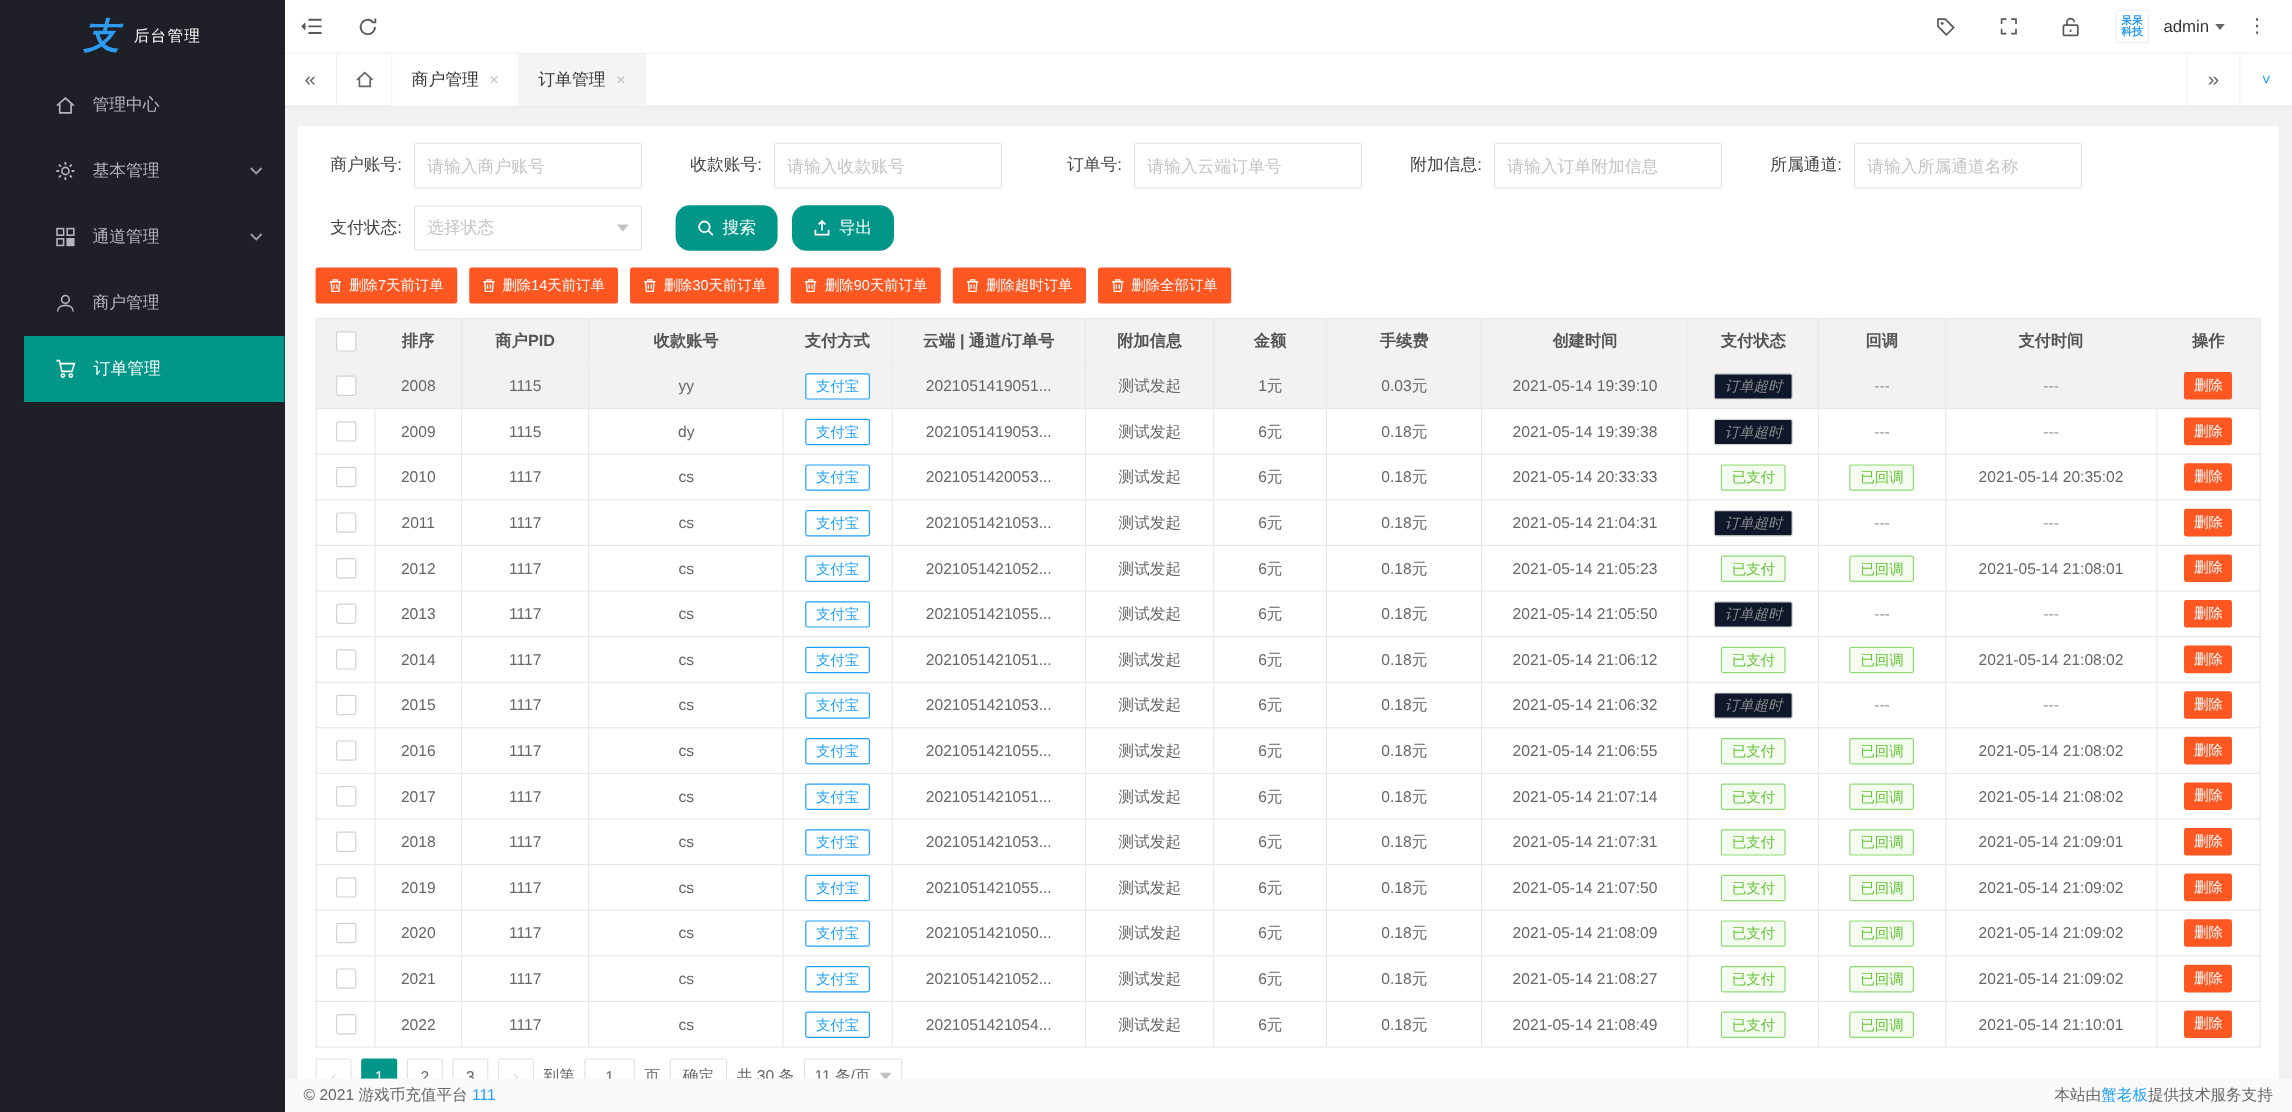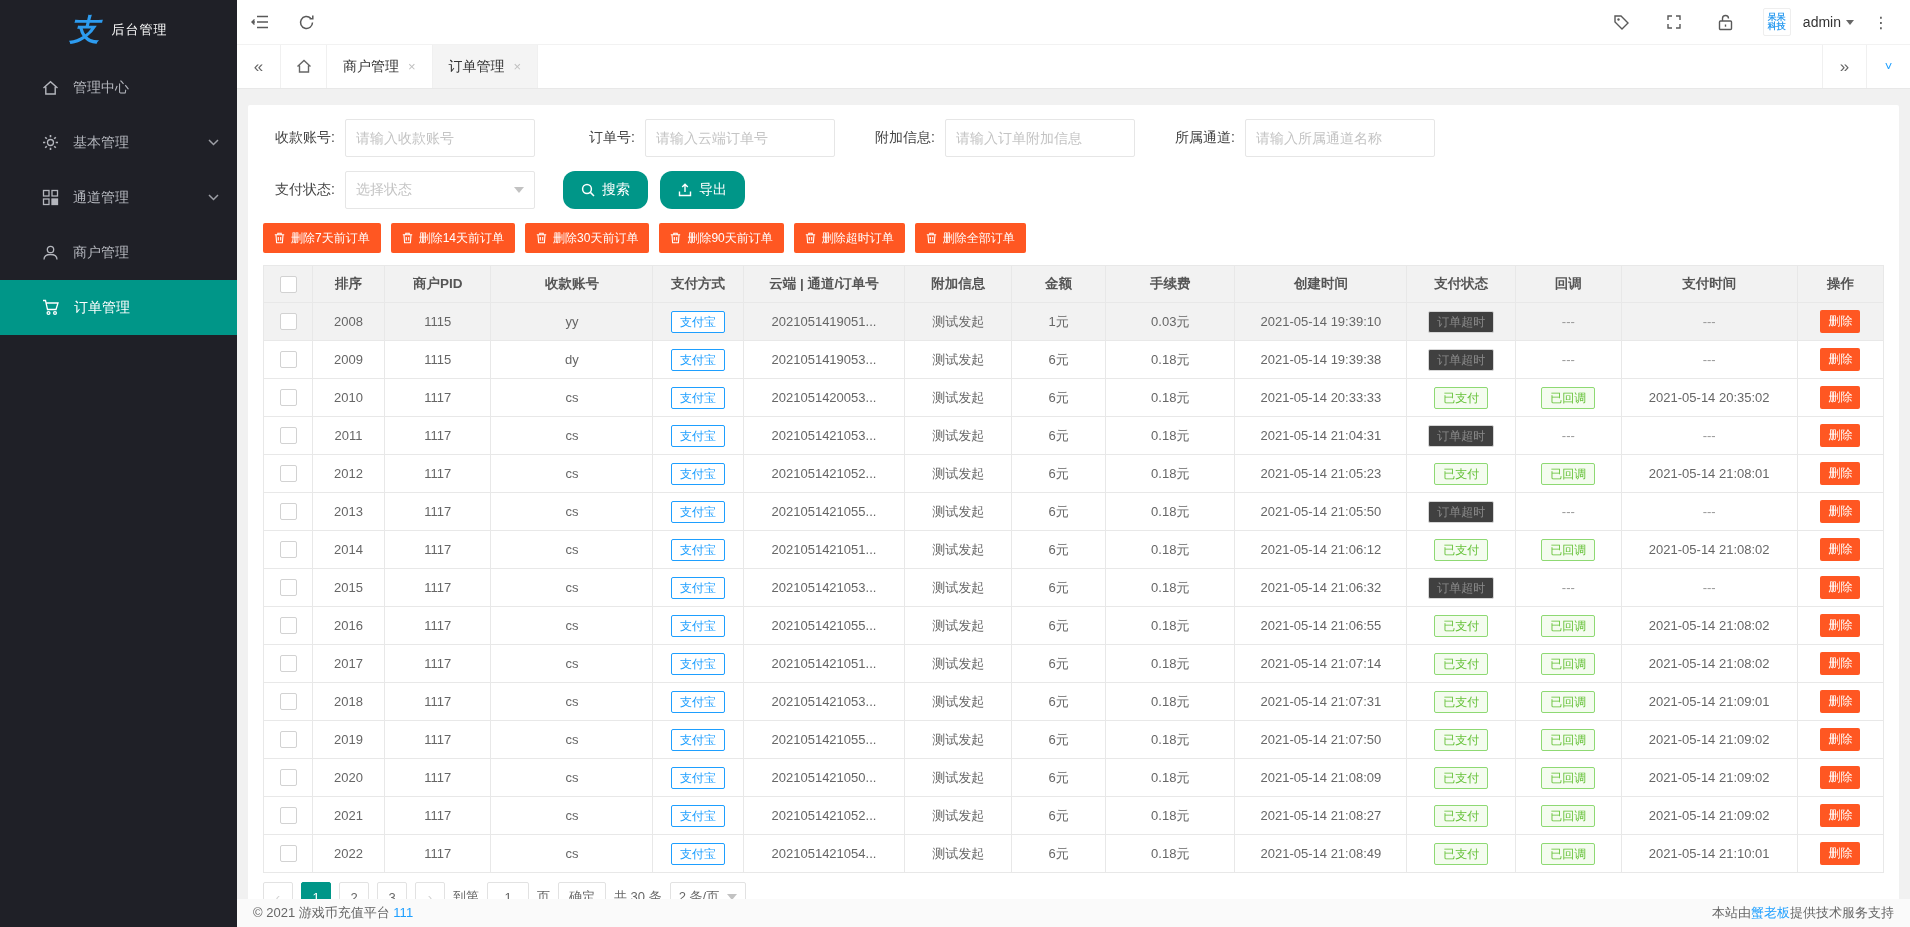--- a/index.html
+++ b/index.html
@@ -4,22 +4,22 @@
 <style>
   * { box-sizing: border-box; margin: 0; padding: 0; }
   html,body { width:1910px; height:927px; overflow:hidden;
     font-family:"Liberation Sans","DejaVu Sans",sans-serif; background:#f1f1f1; }
 
   
   .sidebar { position:fixed; left:0; top:0; bottom:0; width:237px; background:#1f2027; z-index:10; }
   .logo { height:60px; display:flex; align-items:center; justify-content:center; gap:12px; }
   .logo-glyph { color:#2d9cf0; font-size:30px; font-weight:bold; font-style:italic; }
   .logo-title { color:#ffffff; font-size:13px; letter-spacing:1px; }
-  .side-item { height:55px; display:flex; align-items:center; gap:14px; padding:0 18px 0 42px;
-    color:#b4b6bd; font-size:14px; cursor:pointer; }
+  .side-item { height:55px; display:flex; align-items:center; gap:14px; padding:0 18px 0 26px;
+    color:#b4b6bd; font-size:14px; cursor:pointer;margin-left:20px; }
   .side-item.active { background:#009688; color:#ffffff; }
   .side-item svg { flex:0 0 auto; }
   .side-label { flex:1 1 auto; }
   .side-chev { opacity:.85; }
 
   
   .main { margin-left:237px; height:100%; display:flex; flex-direction:column; background:#f1f1f1; }
 
   .topbar { height:44px; background:#fff; display:flex; align-items:flex-end; justify-content:space-between; padding:0 14px 0 0; }
   .topbar-left { display:flex; align-items:center; }
@@ -68,21 +68,21 @@
   table { width:100%; border-collapse:collapse; table-layout:fixed; }
   th, td { border:1px solid #e8e8e8; text-align:center; font-size:13px; color:#666; white-space:nowrap;
     overflow:hidden; text-overflow:ellipsis; padding:0 4px; }
   th { height:37px; background:#f2f2f2; color:#555; font-weight:bold; font-size:13.5px; }
   td { height:38px; }
   tr.hovered td { background:#f2f2f2; }
   .checkbox { width:17px; height:17px; border:1px solid #d2d2d2; border-radius:2px; background:#fff; display:inline-block;
     vertical-align:middle; cursor:pointer; }
   .badge { display:inline-block; font-size:12px; line-height:20px; padding:0 8px; border-radius:2px; border:1px solid; }
   .badge.alipay { color:#1e9fff; border-color:#1e9fff; background:#fff; }
-  .badge.timeout { color:#8a8a8a; border-color:#d6d6d6; background:#404040; }
+  .badge.timeout { color:#8a8a8a; border-color:#d6d6d6; background:#0f172a;font-style:italic; }
   .badge.paid { color:#67c23a; border-color:#8ed973; background:#f4fcef; }
   .btn-del { background:#ff5722; color:#fff; border:none; border-radius:2px; font-size:12px; padding:3px 8px;
     cursor:pointer; font-family:inherit; }
   .dash { color:#999; }
 
   .pagination { display:flex; align-items:center; gap:8px; margin-top:9px; font-size:13px; color:#666; }
   .pg-btn { min-width:30px; height:30px; border:1px solid #e2e2e2; background:#fff; border-radius:2px;
     display:inline-flex; align-items:center; justify-content:center; padding:0 10px; color:#666; cursor:pointer; }
   .pg-btn.arrow { color:#d2d2d2; }
   .pg-btn.active { background:#009688; border-color:#009688; color:#fff; }
@@ -232,20 +232,24 @@
         </span>
       </span>
     <span class="tab-spacer"></span>
     <span class="tab-ctrl right">»</span>
     <span class="tab-ctrl right" style="font-size:13px;color:#1e9fff;">˅</span>
   </div>
 
   <div class="content">
     <div class="card">
       <div class="filters-row">
+          <div class="fgroup">
+            <span class="flabel">商户账号:</span>
+            <input class="finput" placeholder="请输入商户账号" style="">
+          </div>
           <div class="fgroup">
             <span class="flabel">收款账号:</span>
             <input class="finput" placeholder="请输入收款账号" style="">
           </div>
           <div class="fgroup">
             <span class="flabel">订单号:</span>
             <input class="finput" placeholder="请输入云端订单号" style="">
           </div>
           <div class="fgroup">
             <span class="flabel">附加信息:</span>
@@ -616,21 +620,21 @@
           <span class="pg-btn active">1</span>
           <span class="pg-btn">2</span>
           <span class="pg-btn">3</span>
           <span class="pg-btn arrow">›</span>
           <span>到第</span>
           <input class="pg-input" value="1" style="">
           <span>页</span>
           <span class="pg-btn">确定</span>
           <span>共 30 条</span>
           <span class="pg-select">
-            <span>2 条/页</span>
+            <span>11 条/页</span>
             <span class="sel-caret"></span>
           </span>
         </div>
     </div>
   </div>
 
   <footer class="footer">
     <span>
       <span>© 2021 游戏币充值平台</span>
       <a class="link">111</a>

